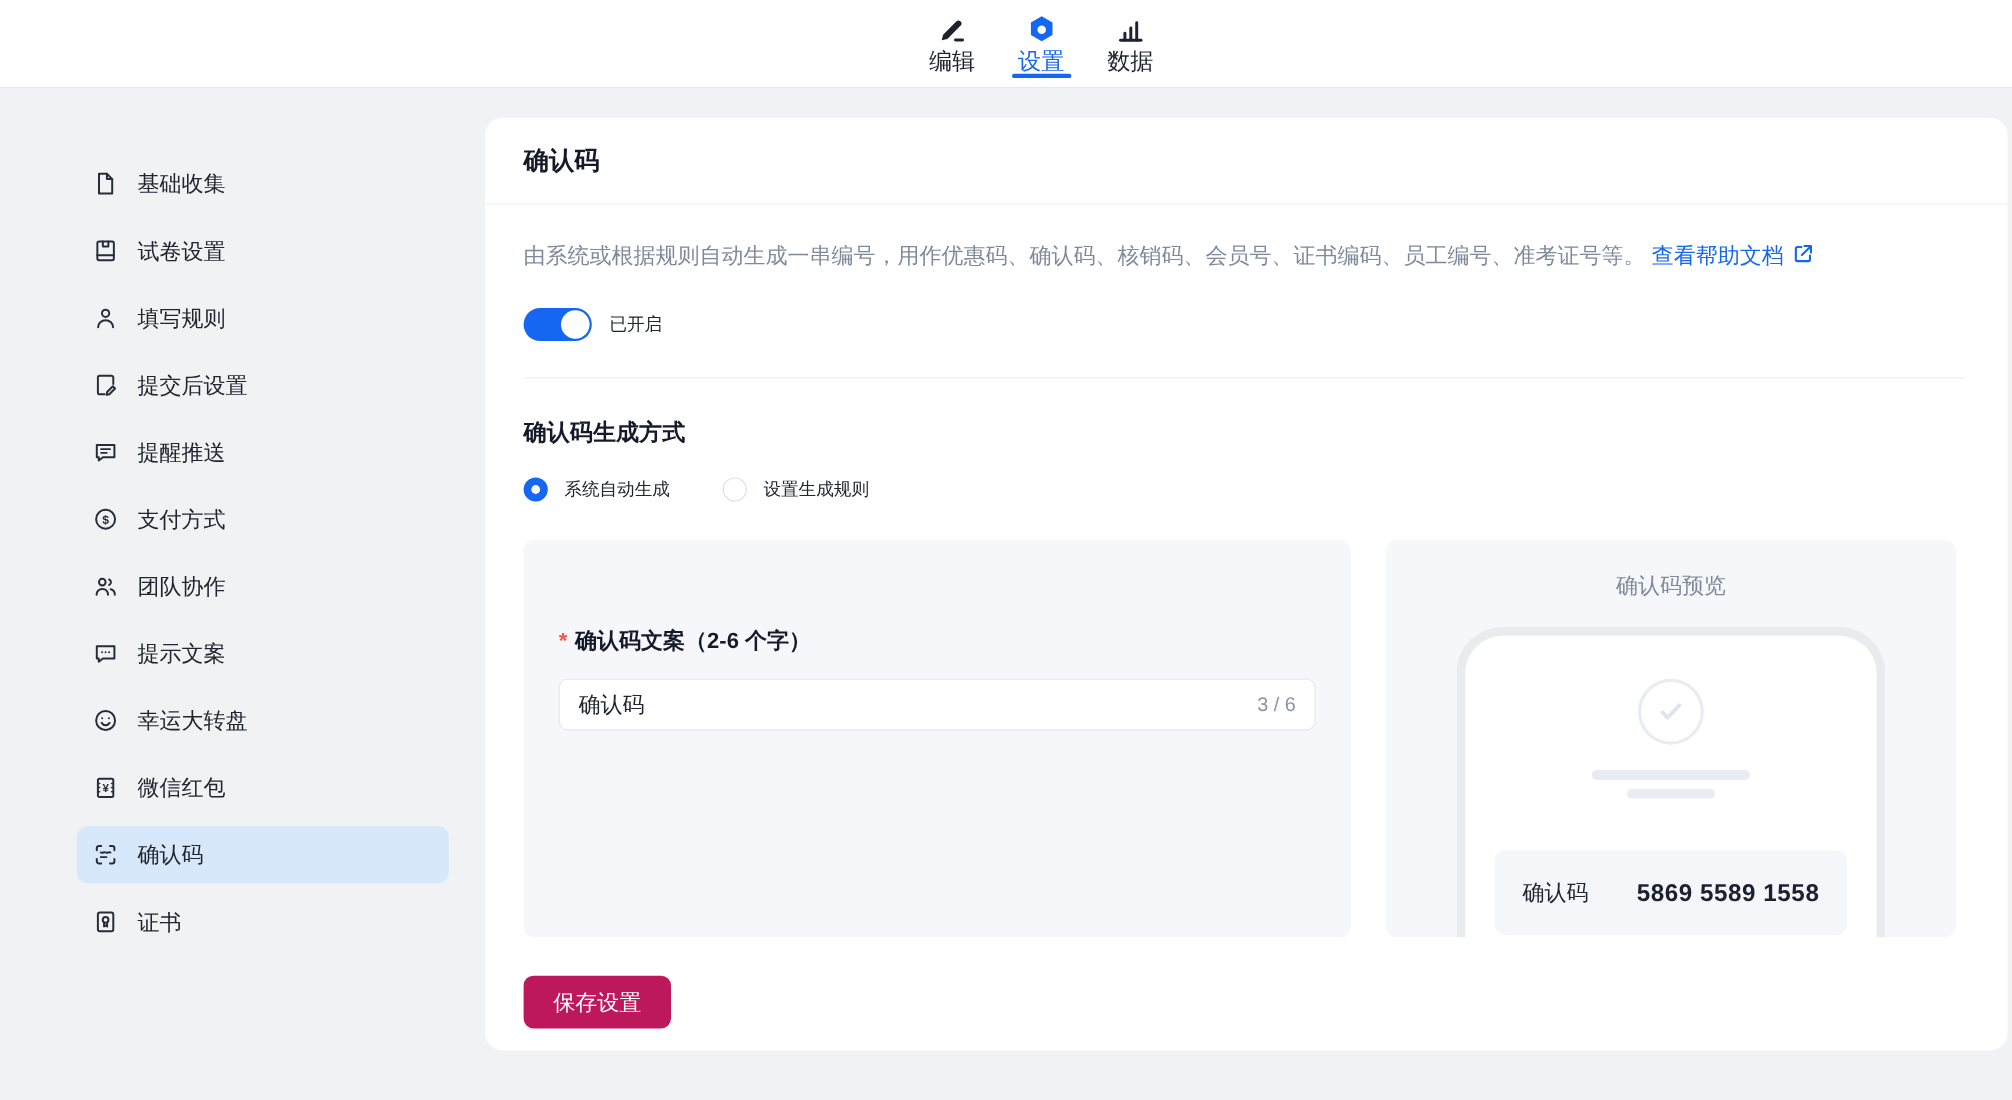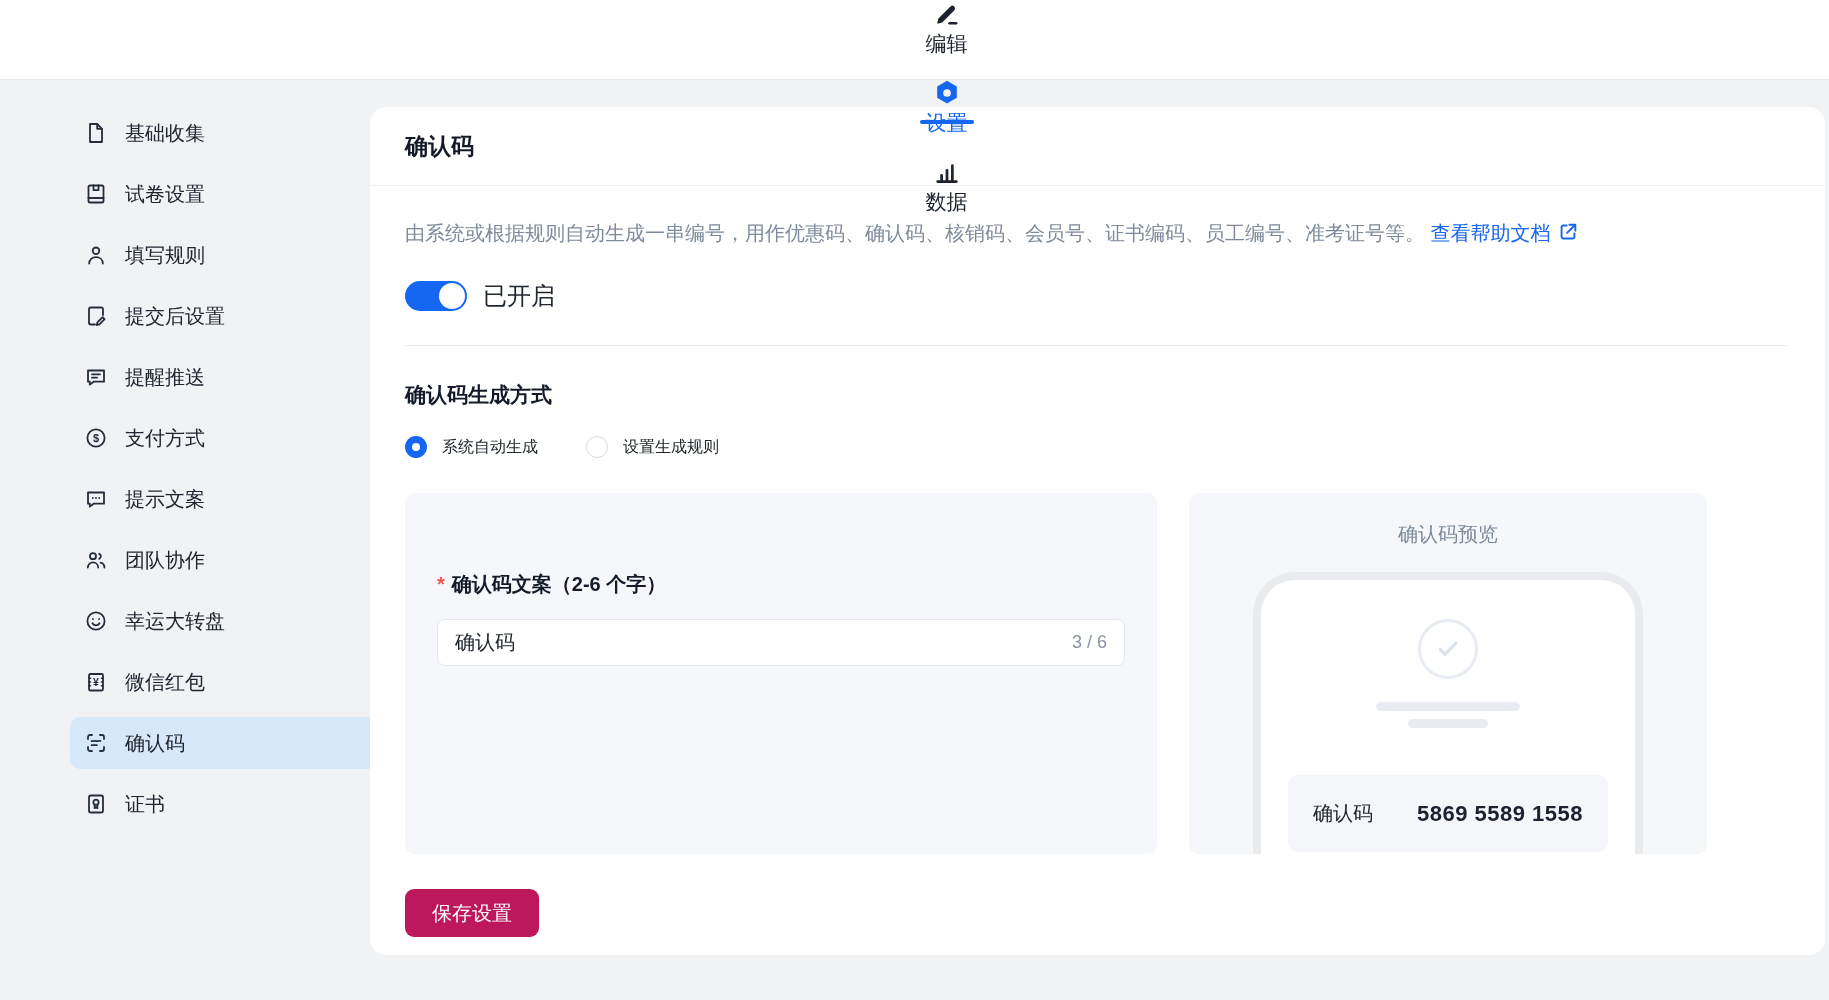--- a/index.html
+++ b/index.html
@@ -8,38 +8,38 @@
     font-family:"Liberation Sans","DejaVu Sans",sans-serif;
     background:#f1f2f4;
     color:#1b2130;
     overflow:hidden;
   }
   
   .topbar {
     height:80px; background:#ffffff; border-bottom:1px solid #e6e7ea;
     display:flex; justify-content:center; position:relative;
   }
-  .tabs { display:flex; gap:25px; transform:translateX(32px);flex-direction:column; }
+  .tabs { display:flex; gap:25px; transform:translateX(32px); }
   .tab {
     width:56px; height:80px; display:flex; flex-direction:column;
     align-items:center; justify-content:center; gap:5px;
     cursor:pointer; position:relative; color:#1c222e;
   }
   .tab .tab-icon { width:28px; height:28px; display:flex; align-items:center; justify-content:center; }
   .tab .tab-label { font-size:21px; line-height:1; }
   .tab.active { color:#1566f0;align-items:center; }
   .tab.active .tab-label { color:#1566f0; }
   .tab-underline {
     position:absolute; bottom:9px; left:50%; transform:translateX(-50%);
     width:54px; height:4px; background:#1566f0; border-radius:2px; display:none;
   }
   .tab.active .tab-underline { display:block; }
   
   .layout { display:flex; height:920px; }
-  .sidebar { width:370px; flex:none; padding:27px 0 0 70px; }
+  .sidebar { width:441px; flex:none; padding:27px 0 0 70px;margin-top:34px; }
   .side-item {
     width:338px; height:52px; margin-bottom:9px; border-radius:10px;
     display:flex; align-items:center; gap:17px; padding:0 14px;
     font-size:20px; color:#20262f; cursor:pointer;
   }
   .side-item.active { background:#d8e8fb; }
   .side-icon { width:24px; height:24px; flex:none; display:flex; align-items:center; justify-content:center; color:#262d3a; }
   .side-icon svg { width:24px; height:24px; }
   
   .content { flex:1; padding:27px 4px 45px 0; }
@@ -59,21 +59,21 @@
   
   .toggle-row { margin-top:30px; display:flex; align-items:center; gap:16px; }
   .toggle {
     width:62px; height:30px; border-radius:16px; background:#1566f0;
     position:relative; cursor:pointer; flex:none;
   }
   .toggle-knob {
     position:absolute; top:2px; right:2px; width:26px; height:26px;
     border-radius:50%; background:#ffffff;
   }
-  .toggle-label { font-size:24px; color:#20262f; }
+  .toggle-label { font-size:16px; color:#20262f; }
   .divider { height:1px; background:#ecedef; margin-top:33px; }
   .section-title { margin-top:35px; font-size:21px; font-weight:700; color:#141a2a; }
   
   .radio-row { margin-top:27px; display:flex; align-items:center; gap:48px; }
   .radio-opt { display:flex; align-items:center; gap:15px; cursor:pointer; font-size:16px; color:#20262f; }
   .radio-dot { width:22px; height:22px; border-radius:50%; flex:none; }
   .radio-dot.on { background:#1566f0; position:relative; }
   .radio-dot.on::after {
     content:""; position:absolute; left:50%; top:50%; transform:translate(-50%,-50%);
     width:8px; height:8px; border-radius:50%; background:#ffffff;
@@ -225,39 +225,39 @@
             <circle cx="12" cy="12" r="8.6"></circle>
             <text x="12" y="16" text-anchor="middle" font-size="11" stroke="none" fill="currentColor" font-weight="bold">$</text>
           </svg>
       </span>
       <span>支付方式</span>
     </div>
 
     <div class="side-item">
       <span class="side-icon">
         <svg viewBox="0 0 24 24" class="line">
+            <circle cx="9" cy="8.2" r="3"></circle>
+            <path d="M3.8 19.6c0-3.1 2.3-5.2 5.2-5.2s5.2 2.1 5.2 5.2"></path>
+            <path d="M15.2 5.8a2.7 2.7 0 0 1 0 5"></path>
+            <path d="M16.6 14.7c2.3.5 3.8 2.3 3.8 4.9"></path>
+          </svg>
+      </span>
+      <span>团队协作</span>
+    </div>
+
+    <div class="side-item">
+      <span class="side-icon">
+        <svg viewBox="0 0 24 24" class="line">
             <path d="M4 5.5h16v11.2H9.6L5.8 19.6v-2.9H4z"></path>
             <circle cx="8.8" cy="11" r=".9" fill="currentColor" stroke="none"></circle>
             <circle cx="12" cy="11" r=".9" fill="currentColor" stroke="none"></circle>
             <circle cx="15.2" cy="11" r=".9" fill="currentColor" stroke="none"></circle>
           </svg>
       </span>
       <span>提示文案</span>
-    </div>
-
-    <div class="side-item">
-      <span class="side-icon">
-        <svg viewBox="0 0 24 24" class="line">
-            <circle cx="9" cy="8.2" r="3"></circle>
-            <path d="M3.8 19.6c0-3.1 2.3-5.2 5.2-5.2s5.2 2.1 5.2 5.2"></path>
-            <path d="M15.2 5.8a2.7 2.7 0 0 1 0 5"></path>
-            <path d="M16.6 14.7c2.3.5 3.8 2.3 3.8 4.9"></path>
-          </svg>
-      </span>
-      <span>团队协作</span>
     </div>
 
     <div class="side-item">
       <span class="side-icon">
         <svg viewBox="0 0 24 24" class="line">
             <circle cx="12" cy="12" r="8.6"></circle>
             <circle cx="8.9" cy="10" r=".9" fill="currentColor" stroke="none"></circle>
             <circle cx="15.1" cy="10" r=".9" fill="currentColor" stroke="none"></circle>
             <path d="M8.4 14.2c1 1.5 2.3 2.2 3.6 2.2s2.6-.7 3.6-2.2"></path>
           </svg>

